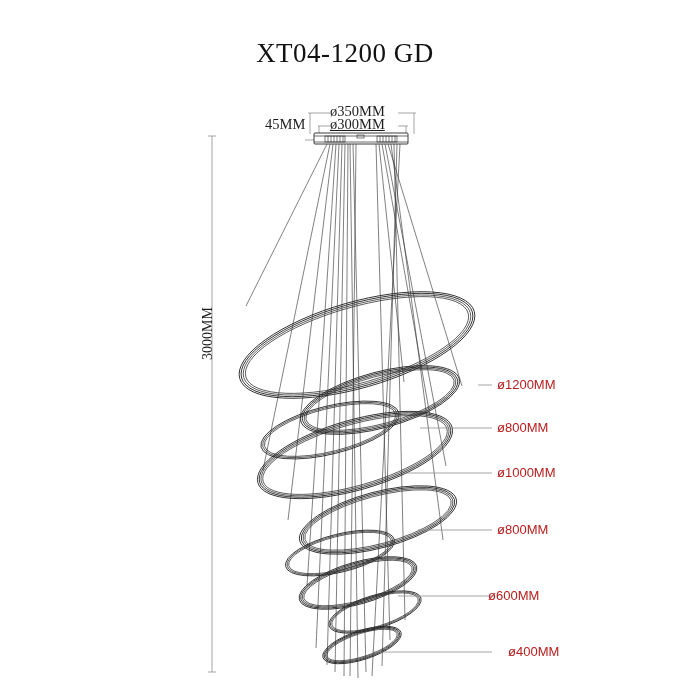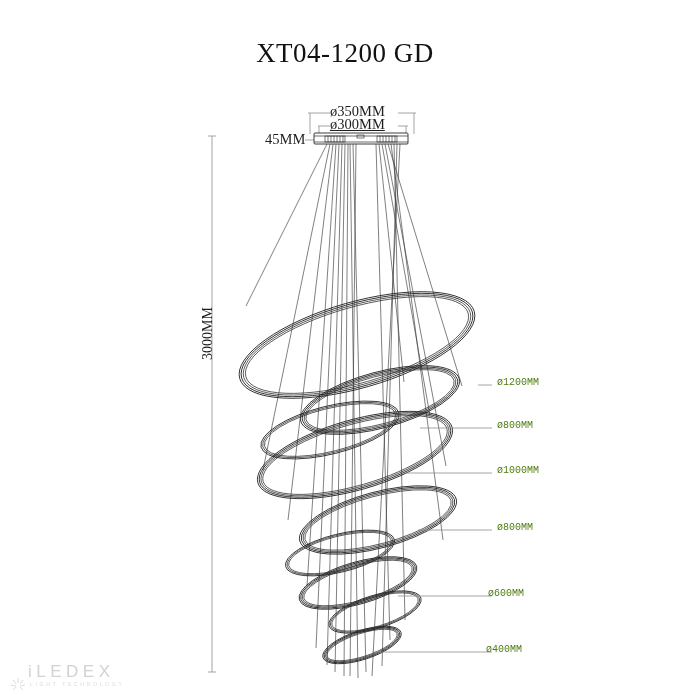--- a/index.html
+++ b/index.html
@@ -51,24 +51,24 @@
     font-size: 14px;
     color: #1d1d1d;
     white-space: nowrap;
     transform-origin: left top;
     transform: rotate(-90deg);
     font-family: "Liberation Serif", "DejaVu Serif", serif;
   }
 
   .rlabel {
     position: absolute;
-    font-size: 10px;
-    color: #4d7c0f;
-    white-space: nowrap;
-    font-family: Liberation Mono, monospace;
+    font-size: 13px;
+    color: #b91c1c;
+    white-space: nowrap;
+    font-family: Liberation Sans, sans-serif;
   }
 
   
   #logo {
     position: absolute;
     left: 8px;
     top: 662px;
     width: 120px;
     height: 34px;
   }
@@ -255,40 +255,25 @@
       <line class="dim" x1="212" y1="136" x2="212" y2="672"></line>
       <line class="dim" x1="208" y1="136" x2="216" y2="136"></line>
       <line class="dim" x1="208" y1="672" x2="216" y2="672"></line>
     </g>
   </svg>
 
   <div class="dimtext" style="left:330px; top:103px;text-align:right;">ø350MM</div>
 
   <div class="dimtext" style="left:330px; top:116px;text-decoration:underline;">ø300MM</div>
 
-  <div class="dimtext" style="left:265px; top:131px;">45MM</div>
+  <div class="dimtext" style="left:265px; top:116px;">45MM</div>
 
   <div class="vtext" style="left:200px; top:360px;">3000MM</div>
 
   <div class="rlabel" style="left:497px; top:377px;">ø1200MM</div>
   <div class="rlabel" style="left:497px; top:420px;">ø800MM</div>
   <div class="rlabel" style="left:497px; top:465px;">ø1000MM</div>
   <div class="rlabel" style="left:497px; top:522px;">ø800MM</div>
   <div class="rlabel" style="left:488px; top:588px;">ø600MM</div>
-  <div class="rlabel" style="left:486px; top:644px;text-align:center;">ø400MM</div>
-
-  <div id="logo">
-    <svg width="20" height="18" viewBox="0 0 20 18" style="position:absolute;left:0px;top:14px;">
-      <g stroke="#dcdcdc" stroke-width="1" fill="none">
-        <line x1="10" y1="2" x2="10" y2="7"></line>
-        <line x1="5" y1="4" x2="8" y2="8"></line>
-        <line x1="15" y1="4" x2="12" y2="8"></line>
-        <line x1="3" y1="9" x2="8" y2="10"></line>
-        <line x1="17" y1="9" x2="12" y2="10"></line>
-        <line x1="5" y1="14" x2="8" y2="11"></line>
-        <line x1="15" y1="14" x2="12" y2="11"></line>
-      </g>
-    </svg>
-    <div class="logo-word">iLEDEX</div>
-    <div class="logo-sub">LIGHT TECHNOLOGY</div>
-  </div>
+  <div class="rlabel" style="left:508px; top:644px;text-align:center;">ø400MM</div>
+
 
 </div>
 
 </body></html>

